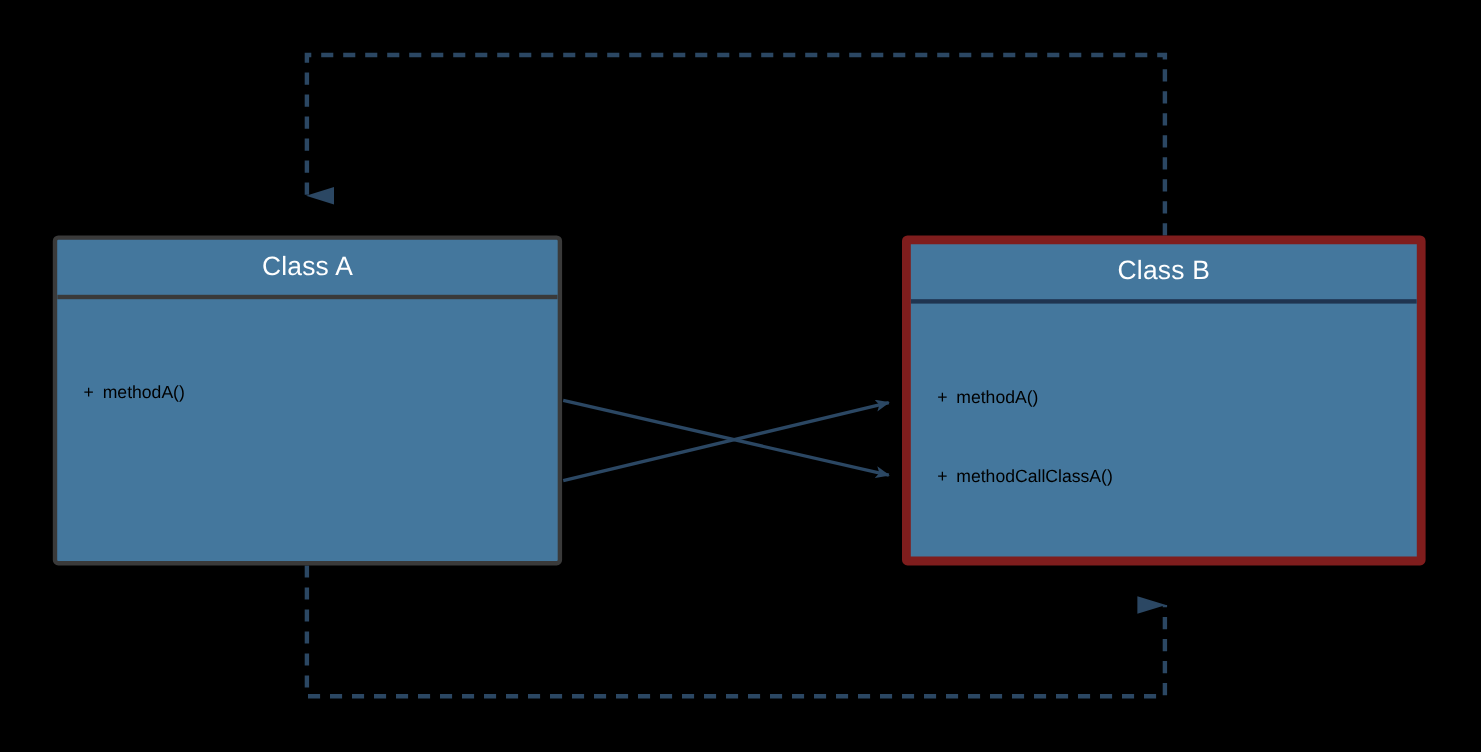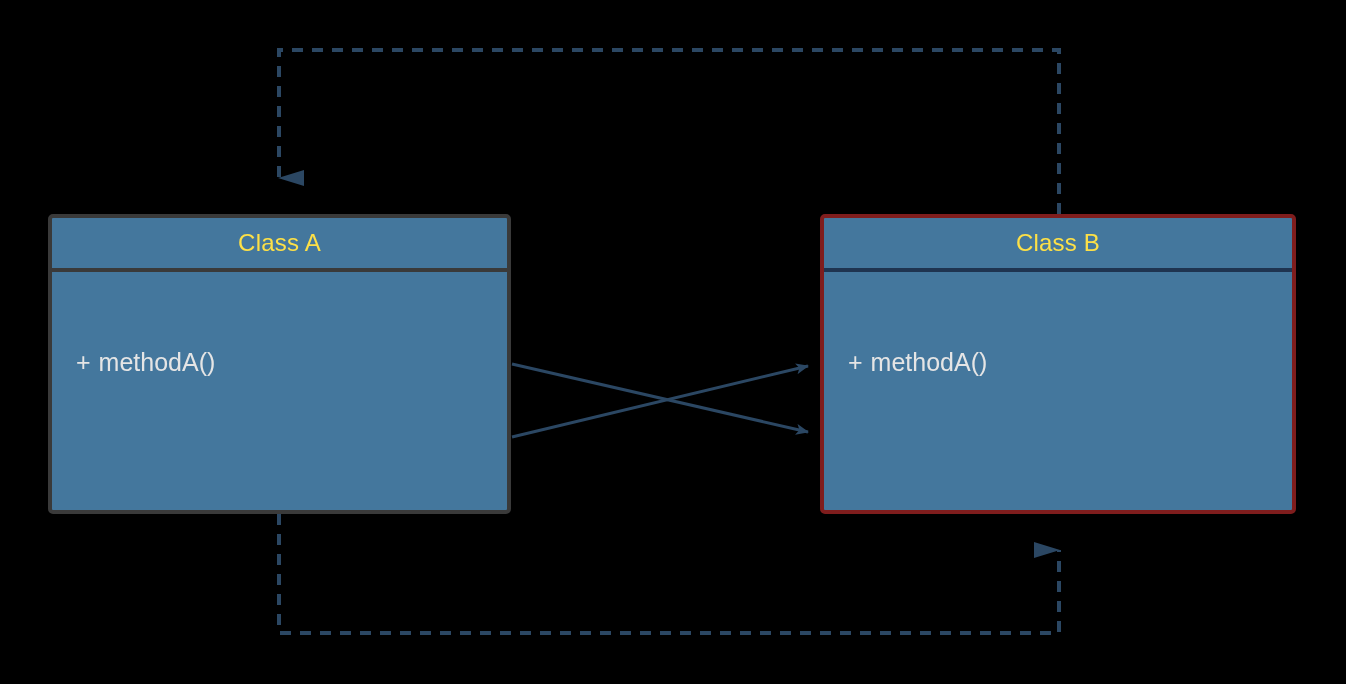--- a/index.html
+++ b/index.html
@@ -39,44 +39,44 @@
     top: 214px;
     width: 463px;
     height: 300px;
     border: 4px solid #3a3a3a;
   }
   .uml-class.class-b {
     left: 820px;
     top: 214px;
     width: 476px;
     height: 300px;
-    border: 4px solid #7f1d1d;
+    border: 8px solid #7f1d1d;
   }
   .class-header {
     height: 50px;
     flex: 0 0 50px;
     display: flex;
     align-items: center;
     justify-content: center;
-    color: #fde047;
+    color: #ffffff;
     font-size: 24px;
     letter-spacing: 0.2px;
   }
   .class-a .class-header { border-bottom: 4px solid #3a3a3a; }
   .class-b .class-header { border-bottom: 4px solid #1f3450; }
   .class-body {
     flex: 1 1 auto;
     position: relative;
     padding: 0 0 0 24px;
   }
   .member {
     position: absolute;
     left: 24px;
-    color: #e5e5e5;
-    font-size: 25px;
+    color: #000000;
+    font-size: 16px;
     white-space: nowrap;
     line-height: 1;
   }
   .member .vis {
     display: inline-block;
     margin-right: 8px;
   }
   .member.m0 { top: 78px; }
   .member.m1 { top: 150px; }
 </style>
@@ -122,16 +122,19 @@
       </div>
     </div>
   </div>
 
   <div class="uml-class class-b">
     <div class="class-header">Class B</div>
     <div class="class-body">
       <div class="member m0">
         <span class="vis">+</span><span>methodA()</span>
       </div>
+      <div class="member m1">
+        <span class="vis">+</span><span>methodCallClassA()</span>
+      </div>
     </div>
   </div>
 
 </div>
 
 </body></html>

